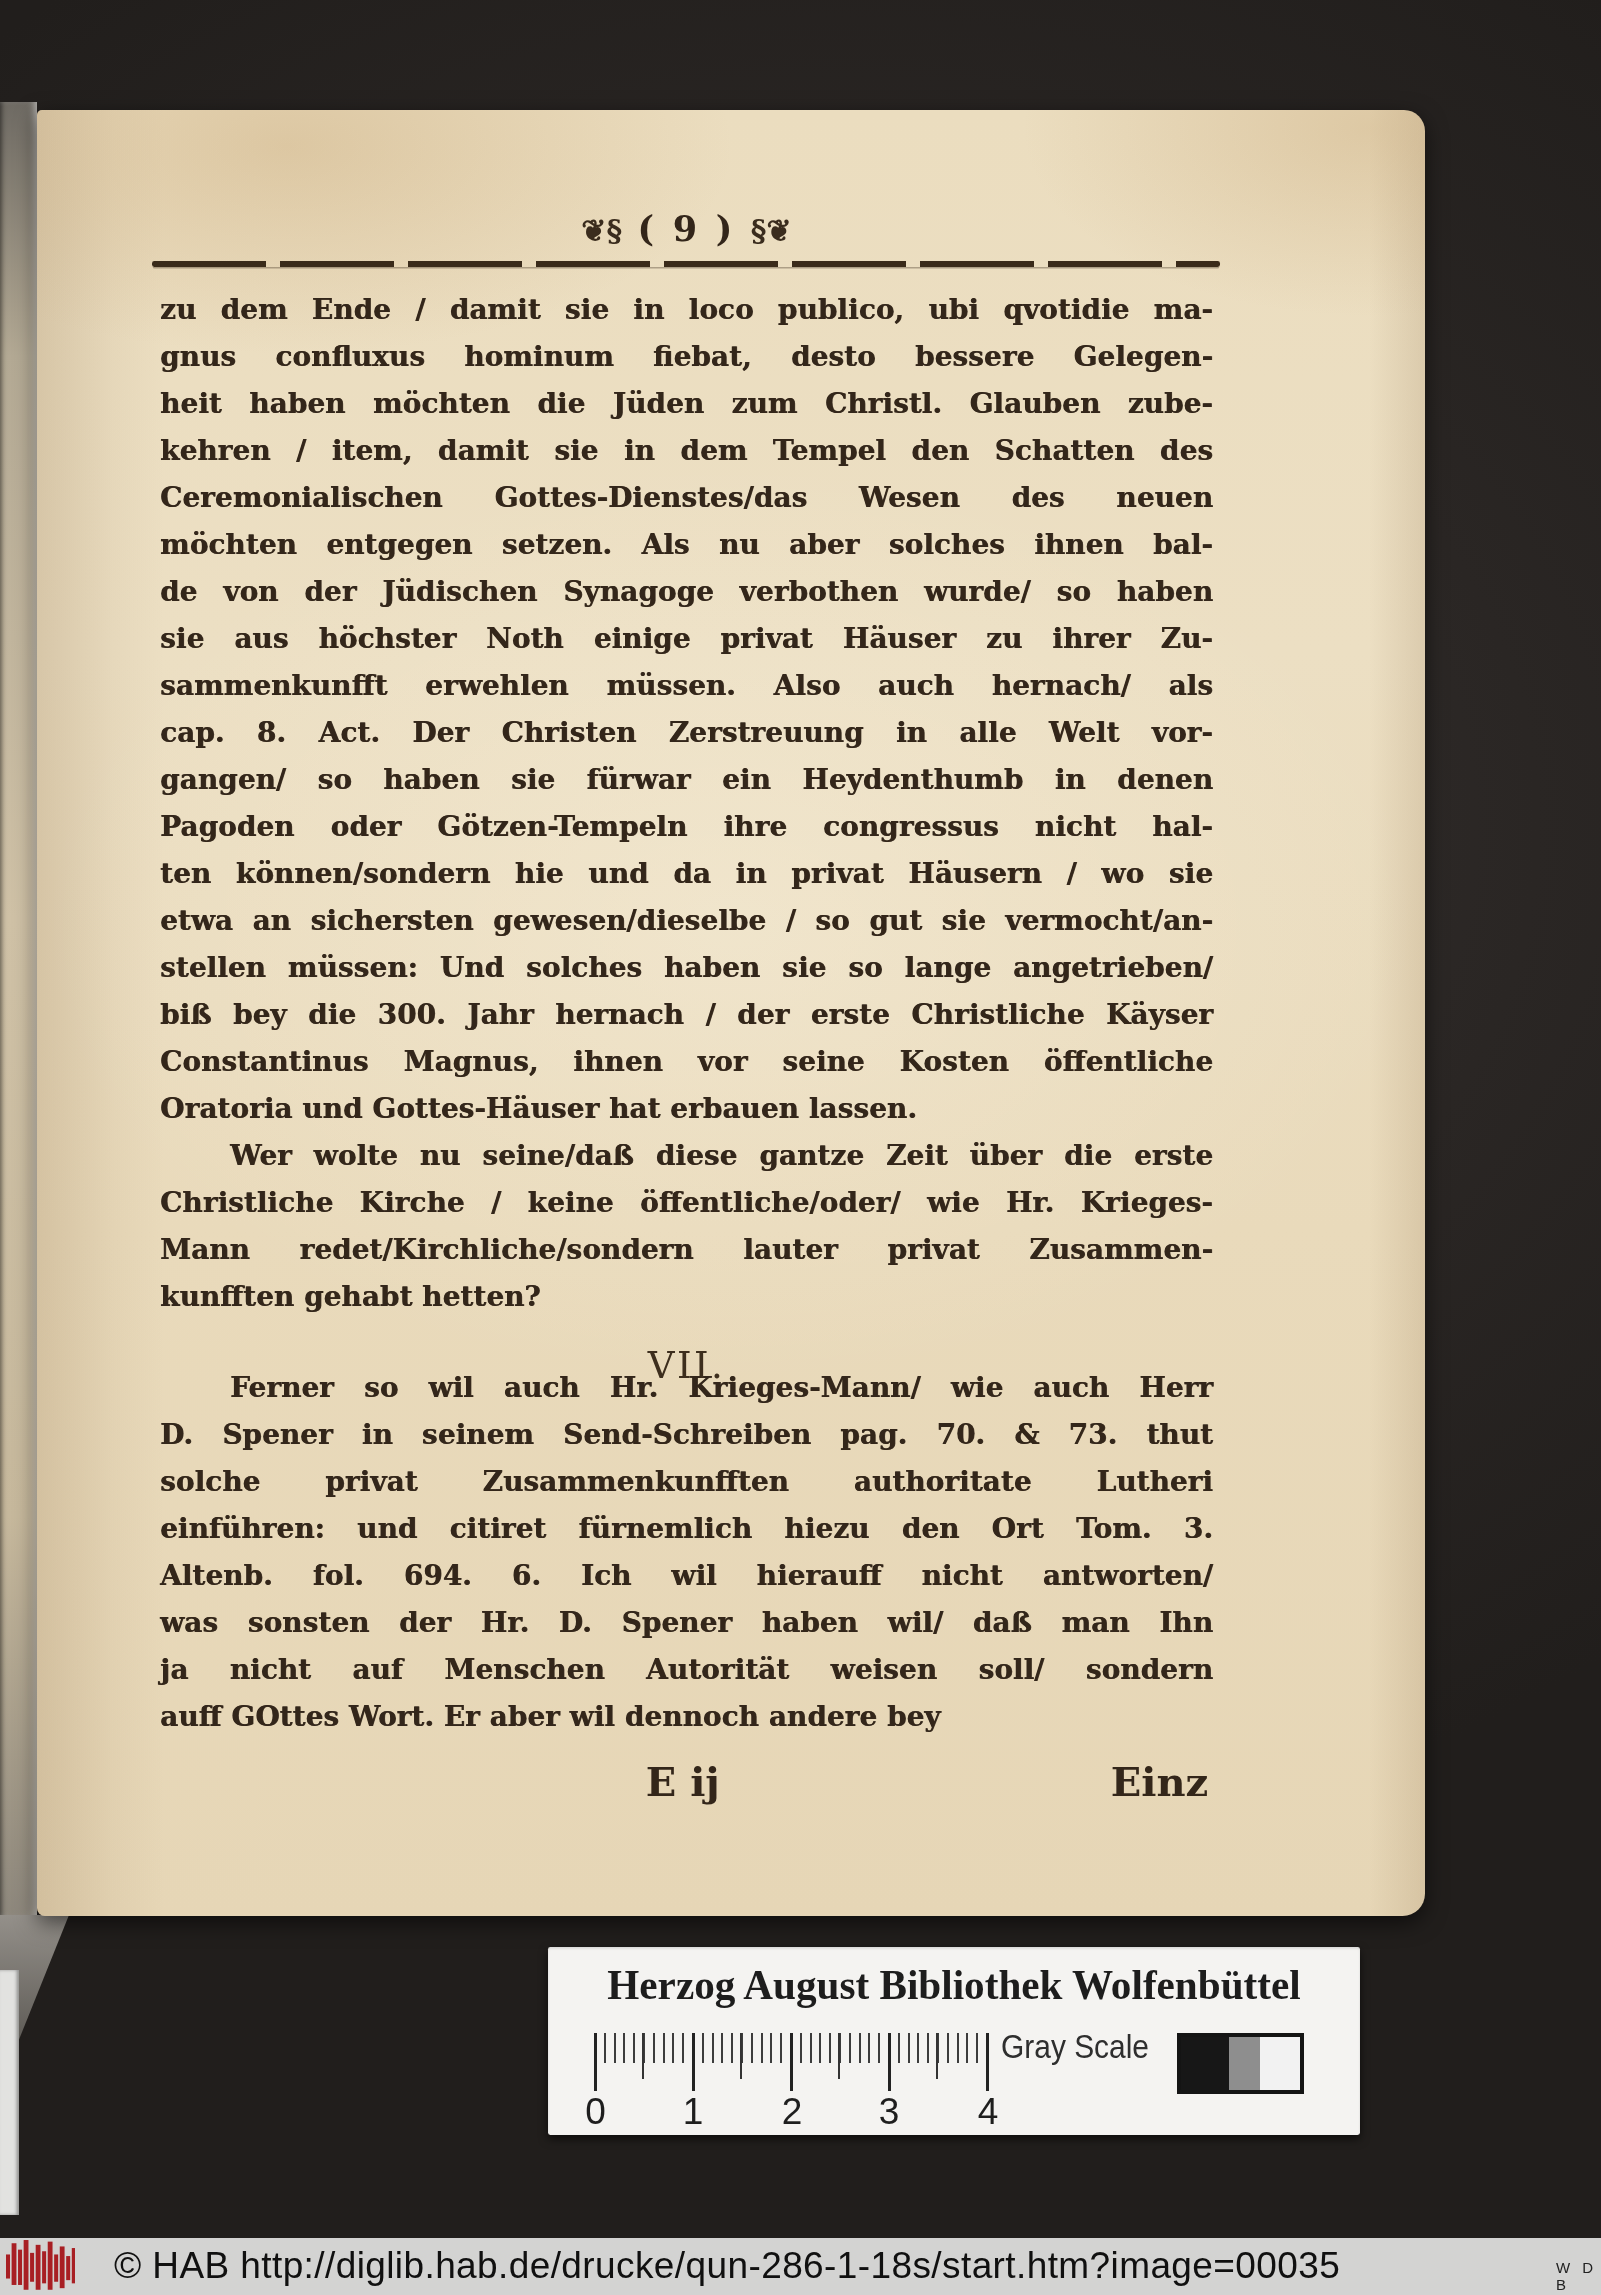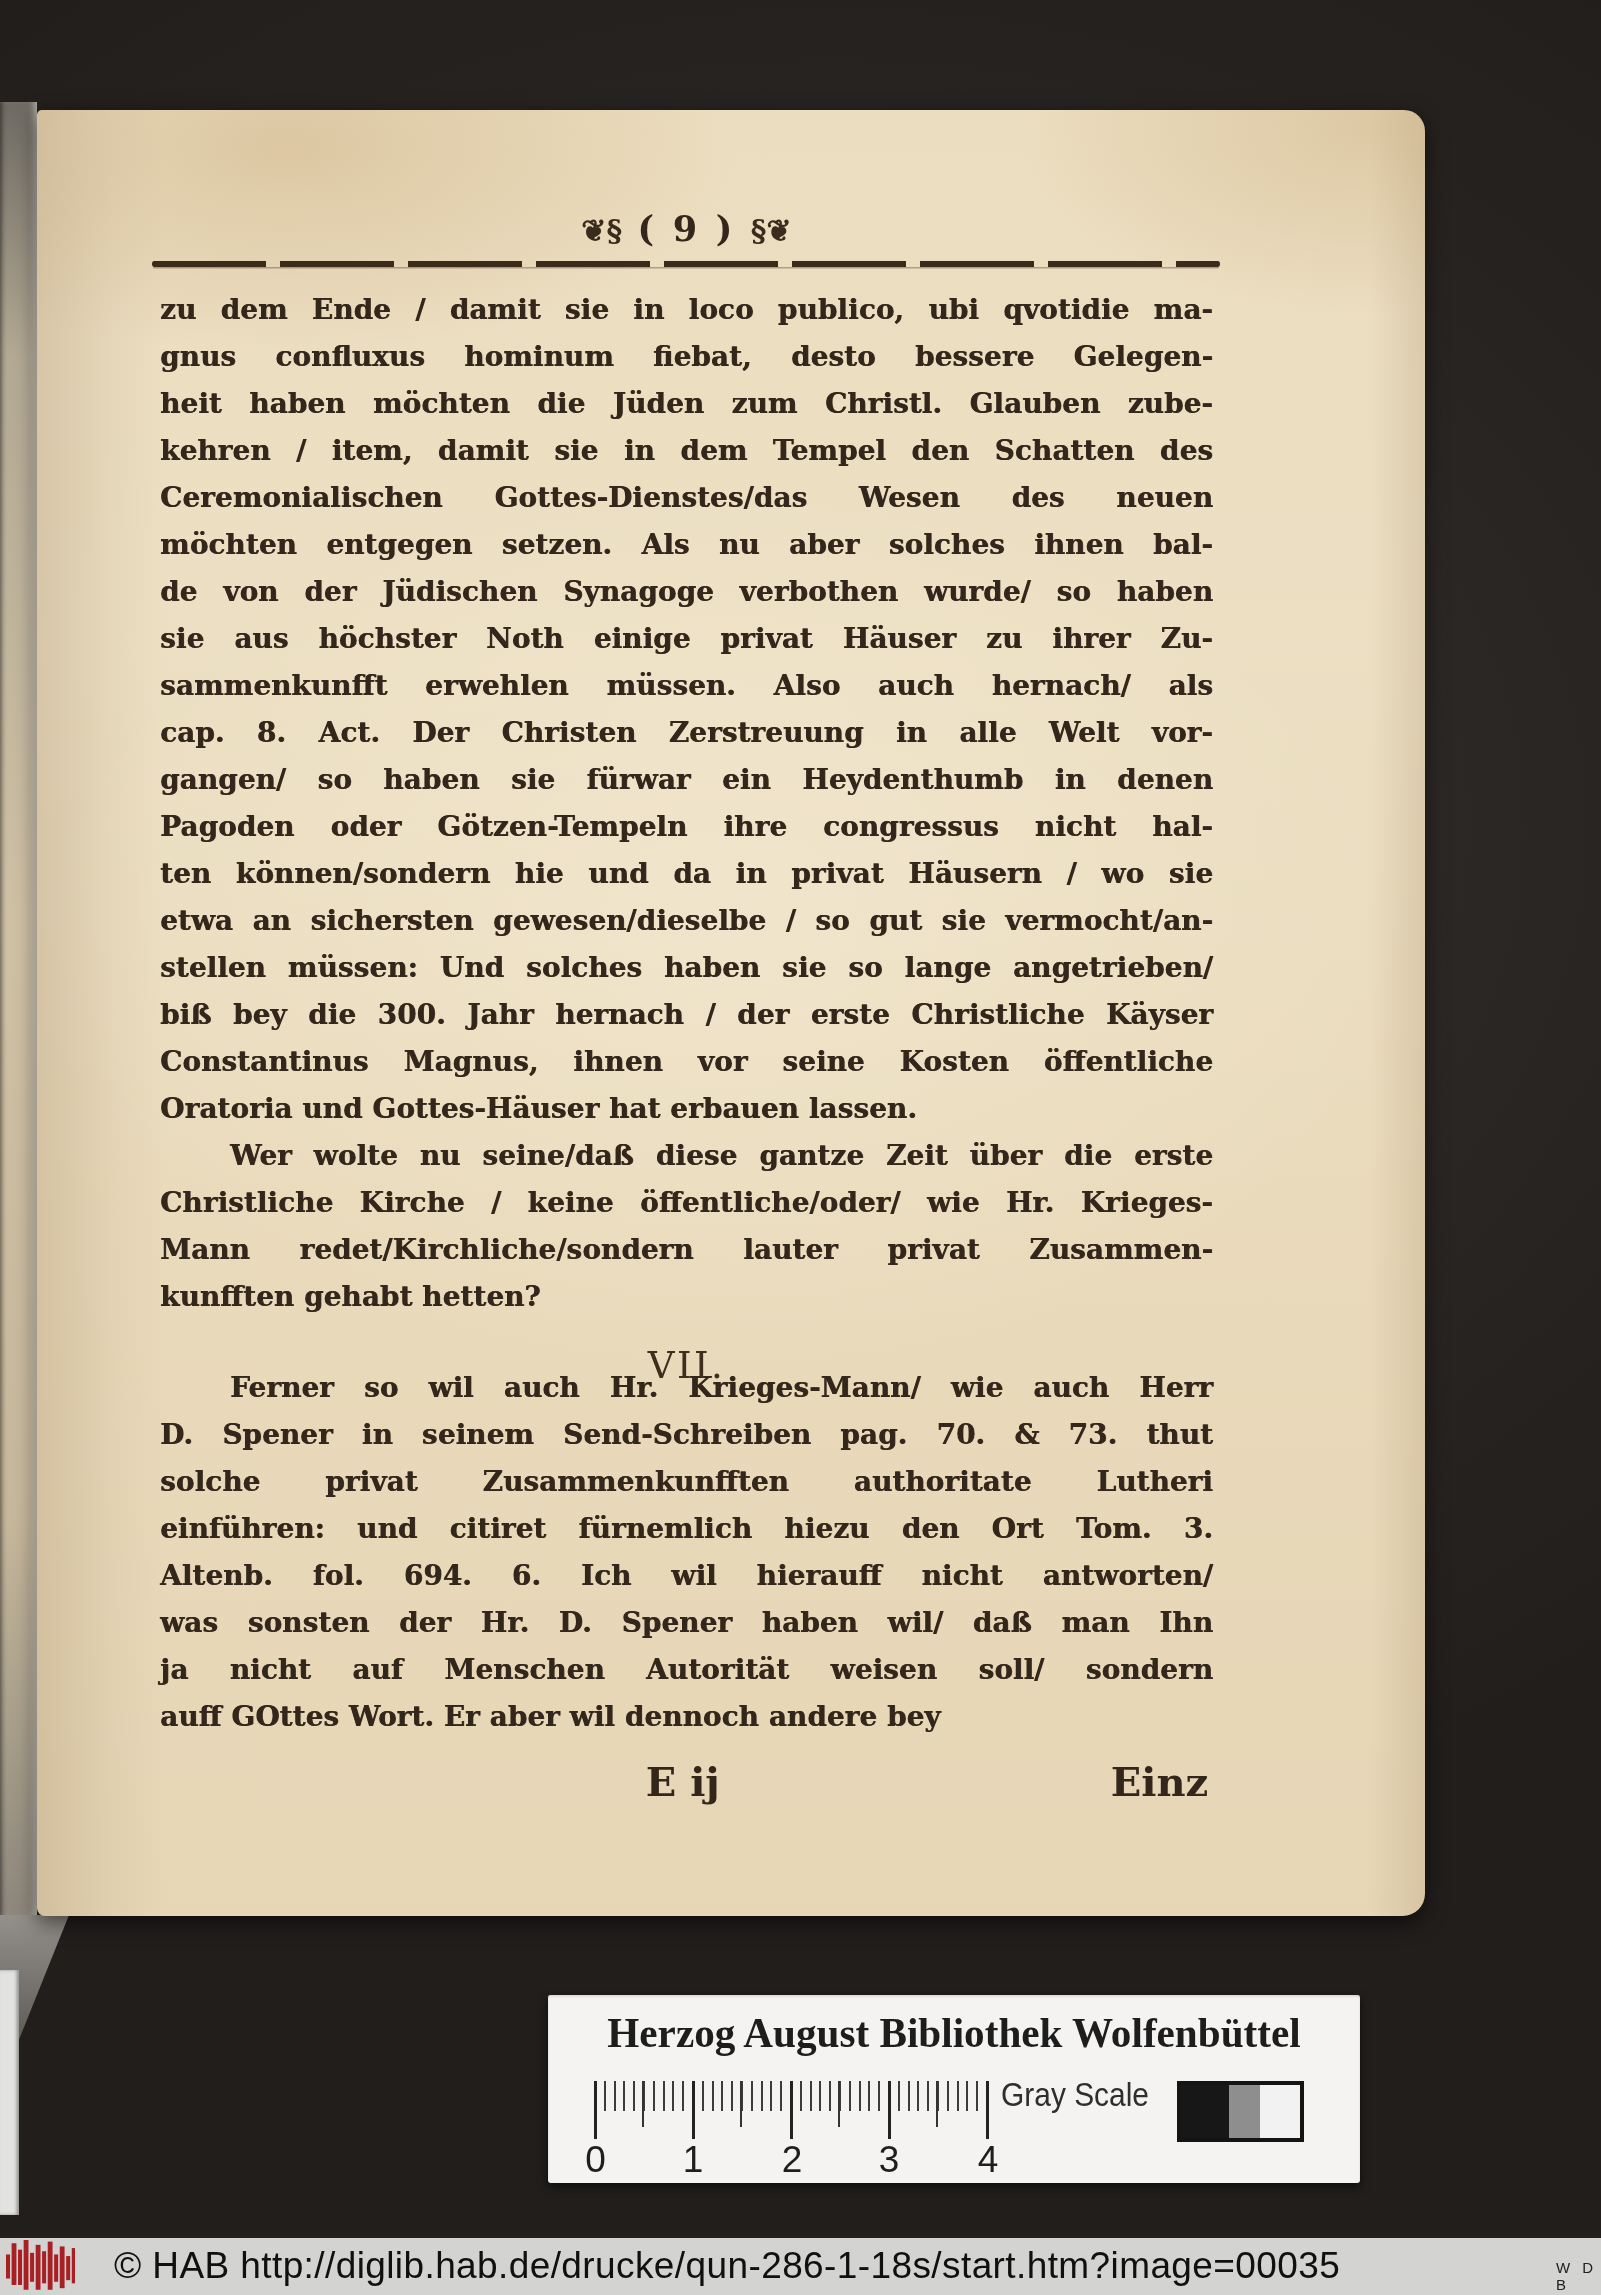--- a/index.html
+++ b/index.html
@@ -47,21 +47,21 @@
   .section-heading{position:absolute;left:160px;top:1314px;width:1053px;height:46px;
     text-align:center;font-size:37px;font-weight:400;letter-spacing:2.4px;color:#3d2e1d;margin-top:30px;}
   .sig-row{position:absolute;left:160px;top:1736px;width:1053px;height:46px;
     font-size:40px;font-weight:700;color:#33261a;margin-top:22px;}
   .sig-row .signature{position:absolute;left:50%;transform:translateX(-55%);}
   .sig-row .catchword{position:absolute;right:4.8px;}
 
   
   .scale-card{position:absolute;left:548px;top:1947px;width:812px;height:188px;
     background:#f4f3f1;border-radius:2.4px;
-    box-shadow:0 4px 9.6px rgba(0,0,0,.6), inset 0 1.6px 2.4px rgba(0,0,0,.12);margin-top:48px;}
+    box-shadow:0 4px 9.6px rgba(0,0,0,.6), inset 0 1.6px 2.4px rgba(0,0,0,.12);}
   .library-name{position:absolute;left:0;top:14.4px;width:100%;text-align:center;
     font-family:"Liberation Serif", serif;font-weight:700;font-size:42px;color:#1d1d1d;
     transform:scaleX(.98);}
   .ruler{position:absolute;left:46px;top:86px;width:397px;height:98px;}
   .ticks{position:absolute;left:0;top:0;}
   .ticks-mm{width:396px;height:30px;
     background:repeating-linear-gradient(90deg,#3c3c3c 0 2px, transparent 2px 9.8px);}
   .ticks-half{left:48px;width:349px;height:46px;
     background:repeating-linear-gradient(90deg,#333 0 2.4px, transparent 2.4px 98px);}
   .ticks-cm{width:396px;height:58px;

